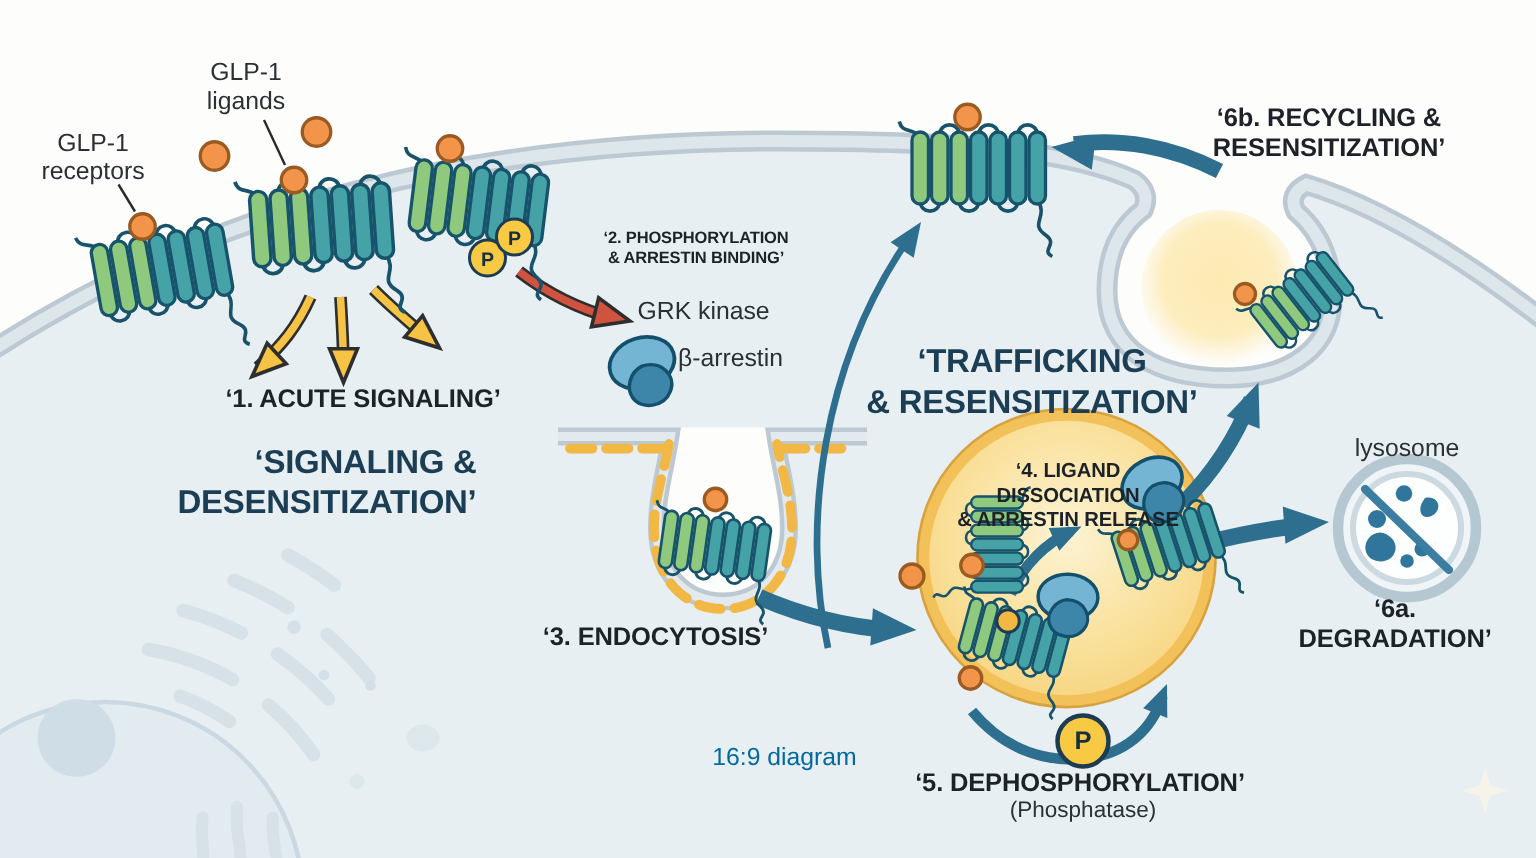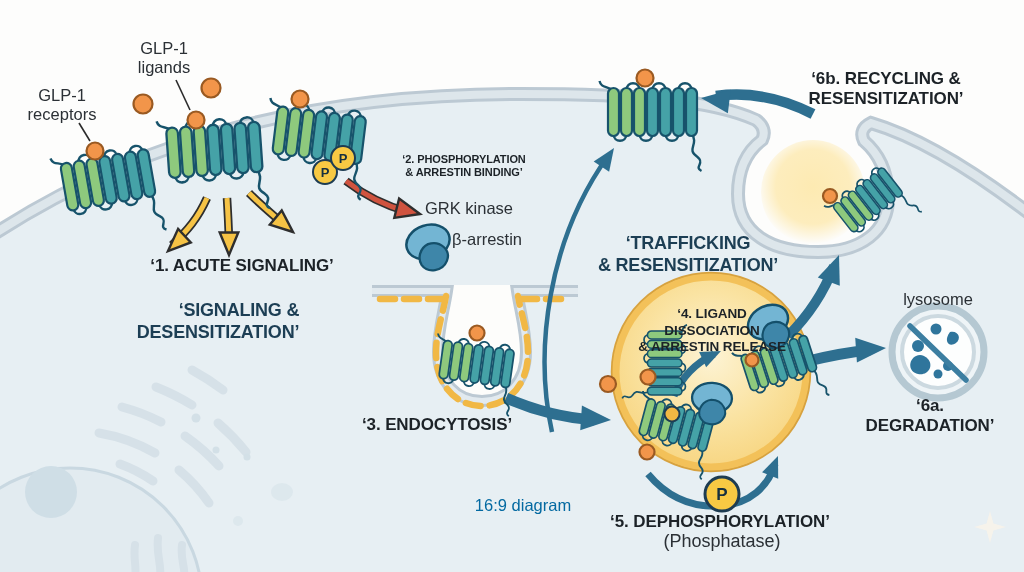--- a/index.html
+++ b/index.html
@@ -5,21 +5,21 @@
   html,body{margin:0;padding:0;background:#ffffff;}
   .stage{position:relative;width:1024px;height:572px;overflow:hidden;background:#fdfdfc;
          font-family:"Liberation Sans",sans-serif;}
   .stage svg{position:absolute;left:0;top:0;}
   .lbl{position:absolute;transform:translate(-50%,-50%);text-align:center;white-space:pre-line;
        color:#2b3035;font-size:16.5px;line-height:1.13;}
   .lbl.la{transform:translate(0,-50%);text-align:left;}
   .step{position:absolute;transform:translate(-50%,-50%);white-space:pre-line;text-align:center;
         color:#1c2227;font-weight:700;font-size:17px;letter-spacing:-0.1px;line-height:1.16;}
   .title{position:absolute;transform:translate(-50%,-50%);white-space:pre-line;text-align:center;
-        color:#1c3e54;font-weight:700;font-size:18px;line-height:1.22;letter-spacing:-0.2px;}
+        color:#1c3e54;font-weight:700;font-size:22px;line-height:1.22;letter-spacing:-0.2px;}
   .pbadge{position:absolute;transform:translate(-50%,-50%);background:#f8c943;border:2.5px solid #1d3c52;
         border-radius:50%;display:flex;align-items:center;justify-content:center;font-weight:700;color:#16303f;}
 </style>
 </head>
 <body>
 
 <div class="stage">
 <svg width="1024" height="572" viewBox="0 0 1024 572">
   <defs>
     <radialGradient id="gEndo" cx="50%" cy="42%" r="62%">
@@ -197,21 +197,21 @@
   <div class="lbl" style="left:523px;top:505px;color:#0369a1;">16:9 diagram</div>
 
   <div class="step" style="left:242px;top:266px;">‘1. ACUTE SIGNALING’</div>
   <div class="step" style="left:464px;top:166px;font-size:11px;">‘2. PHOSPHORYLATION
 &amp; ARRESTIN BINDING’</div>
   <div class="step" style="left:437px;top:425px;">‘3. ENDOCYTOSIS’</div>
   <div class="step" style="left:712px;top:331px;font-size:13.5px;line-height:1.24;">‘4. LIGAND
 DISSOCIATION
 &amp; ARRESTIN RELEASE</div>
   <div class="step" style="left:720px;top:522px;">‘5. DEPHOSPHORYLATION’</div>
-  <div class="lbl" style="left:722px;top:541px;font-size:18px;">(Phosphatase)</div>
+  <div class="lbl" style="left:722px;top:541px;font-size:15px;">(Phosphatase)</div>
   <div class="step" style="left:930px;top:416px;">‘6a. DEGRADATION’</div>
   <div class="step" style="left:886px;top:89px;">‘6b. RECYCLING &amp;
 RESENSITIZATION’</div>
 
   <div class="title" style="left:218px;top:322px;text-align:right;">‘SIGNALING &amp;
 DESENSITIZATION’</div>
   <div class="title" style="left:688px;top:255px;">‘TRAFFICKING
 &amp; RESENSITIZATION’</div>
 
   <div class="pbadge" style="left:325px;top:172px;width:22px;height:22px;font-size:13px;">P</div>

